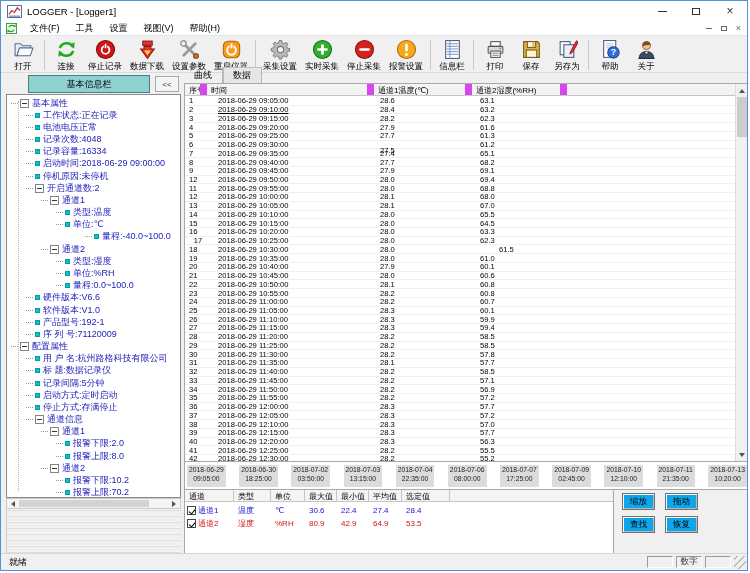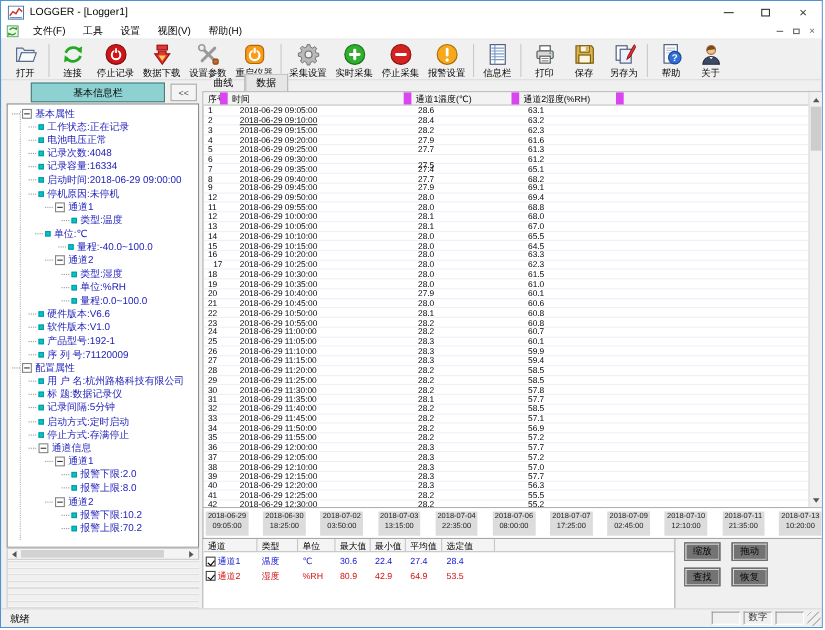--- a/index.html
+++ b/index.html
@@ -86,21 +86,21 @@
   .shead{display:flex;height:12px;background:#f4f4f4;border-bottom:1px solid #c6c6c6;font-size:8px;}
   .sh{border-right:1px solid #c6c6c6;padding:1px 0 0 4px;white-space:nowrap;overflow:hidden;flex:none;}
   .sh.fill{flex:1;border-right:none;}
   .srow{display:flex;height:13px;align-items:center;font-size:8px;white-space:nowrap;}
   .srow:first-of-type{margin-top:2px;}
   .sc{flex:none;overflow:hidden;padding-left:4px;}
   .sc.ch{display:flex;align-items:center;padding-left:2px;}
   .cbx{width:9px;height:9px;border:1px solid #444;background:#fff;position:relative;margin-right:2px;flex:none;}
   .cbx::after{content:"";position:absolute;left:1px;top:1.5px;width:5px;height:3px;
         border-left:1.5px solid #000;border-bottom:1.5px solid #000;transform:rotate(-50deg);}
-  .sbtn{position:absolute;width:33px;height:17px;background:#737373;border:1px solid #707070;
+  .sbtn{position:absolute;width:33px;height:17px;background:#0ea5e9;border:1px solid #707070;
         box-shadow:inset 1px 1px 0 #fff,inset -1px -1px 0 #b8b8b8;font-size:8.5px;display:flex;
         align-items:center;justify-content:center;white-space:nowrap;}
   .b-zoom{left:437px;top:3px;}.b-drag{left:480px;top:3px;}
   .b-find{left:437px;top:26px;}.b-restore{left:480px;top:26px;}
   
   .statusbar{position:absolute;left:0;right:0;bottom:0;height:17px;background:#f0f0f0;border-top:1px solid #d7d7d7;
         display:flex;align-items:center;font-size:9px;}
   .sb-ready{margin-left:8px;}
   .sb-right{margin-left:auto;display:flex;align-items:center;gap:3px;margin-right:1px;}
   .sb-box{min-width:26px;height:12px;border:1px solid;border-color:#9b9b9b #fff #fff #9b9b9b;font-size:8.5px;
@@ -384,36 +384,41 @@
         <div class="tree-row" style="padding-left: 19px;">
           <span class="stub"></span>
           <span class="bullet"></span>
           <span class="ttext">启动时间:2018-06-29 09:00:00</span>
         </div>
         <div class="tree-row" style="padding-left: 19px;">
           <span class="stub"></span>
           <span class="bullet"></span>
           <span class="ttext">停机原因:未停机</span>
         </div>
+        <div class="tree-row" style="padding-left: 19px;">
+          <span class="stub"></span>
+          <span class="expbox"></span>
+          <span class="ttext">开启通道数:2</span>
+        </div>
         <div class="tree-row" style="padding-left: 34px;">
           <span class="stub"></span>
           <span class="expbox"></span>
           <span class="ttext">通道1</span>
         </div>
         <div class="tree-row" style="padding-left: 49px;">
           <span class="stub"></span>
           <span class="bullet"></span>
           <span class="ttext">类型:温度</span>
         </div>
-        <div class="tree-row" style="padding-left: 25px;">
+        <div class="tree-row" style="padding-left: 49px;">
           <span class="stub"></span>
           <span class="bullet"></span>
           <span class="ttext">单位:℃</span>
         </div>
-        <div class="tree-row" style="padding-left: 46px;">
+        <div class="tree-row" style="padding-left: 78px;">
           <span class="stub"></span>
           <span class="bullet"></span>
           <span class="ttext">量程:-40.0~100.0</span>
         </div>
         <div class="tree-row" style="padding-left: 34px;">
           <span class="stub"></span>
           <span class="expbox"></span>
           <span class="ttext">通道2</span>
         </div>
         <div class="tree-row" style="padding-left: 49px;">
@@ -639,21 +644,21 @@
           <div class="grow">
             <div class="gc" style="width: 22px; padding-left: 4px; text-align: center;">17</div>
             <div class="gc" style="width: 167px; padding-left: 11px;">2018-06-29 10:25:00</div>
             <div class="gc" style="width: 98px; padding-left: 6px;">28.0</div>
             <div class="gc" style="width: 95px; padding-left: 8px;">62.3</div>
           </div>
           <div class="grow">
             <div class="gc" style="width: 22px; padding-left: 4px;">18</div>
             <div class="gc" style="width: 167px; padding-left: 11px;">2018-06-29 10:30:00</div>
             <div class="gc" style="width: 98px; padding-left: 6px;">28.0</div>
-            <div class="gc" style="width: 95px; padding-left: 8px;">61.5</div>
+            <div class="gc" style="width: 95px; padding-left: 8px; margin-left: 19px;">61.5</div>
           </div>
           <div class="grow">
             <div class="gc" style="width: 22px; padding-left: 4px;">19</div>
             <div class="gc" style="width: 167px; padding-left: 11px;">2018-06-29 10:35:00</div>
             <div class="gc" style="width: 98px; padding-left: 6px;">28.0</div>
             <div class="gc" style="width: 95px; padding-left: 8px;">61.0</div>
           </div>
           <div class="grow">
             <div class="gc" style="width: 22px; padding-left: 4px;">20</div>
             <div class="gc" style="width: 167px; padding-left: 11px;">2018-06-29 10:40:00</div>

